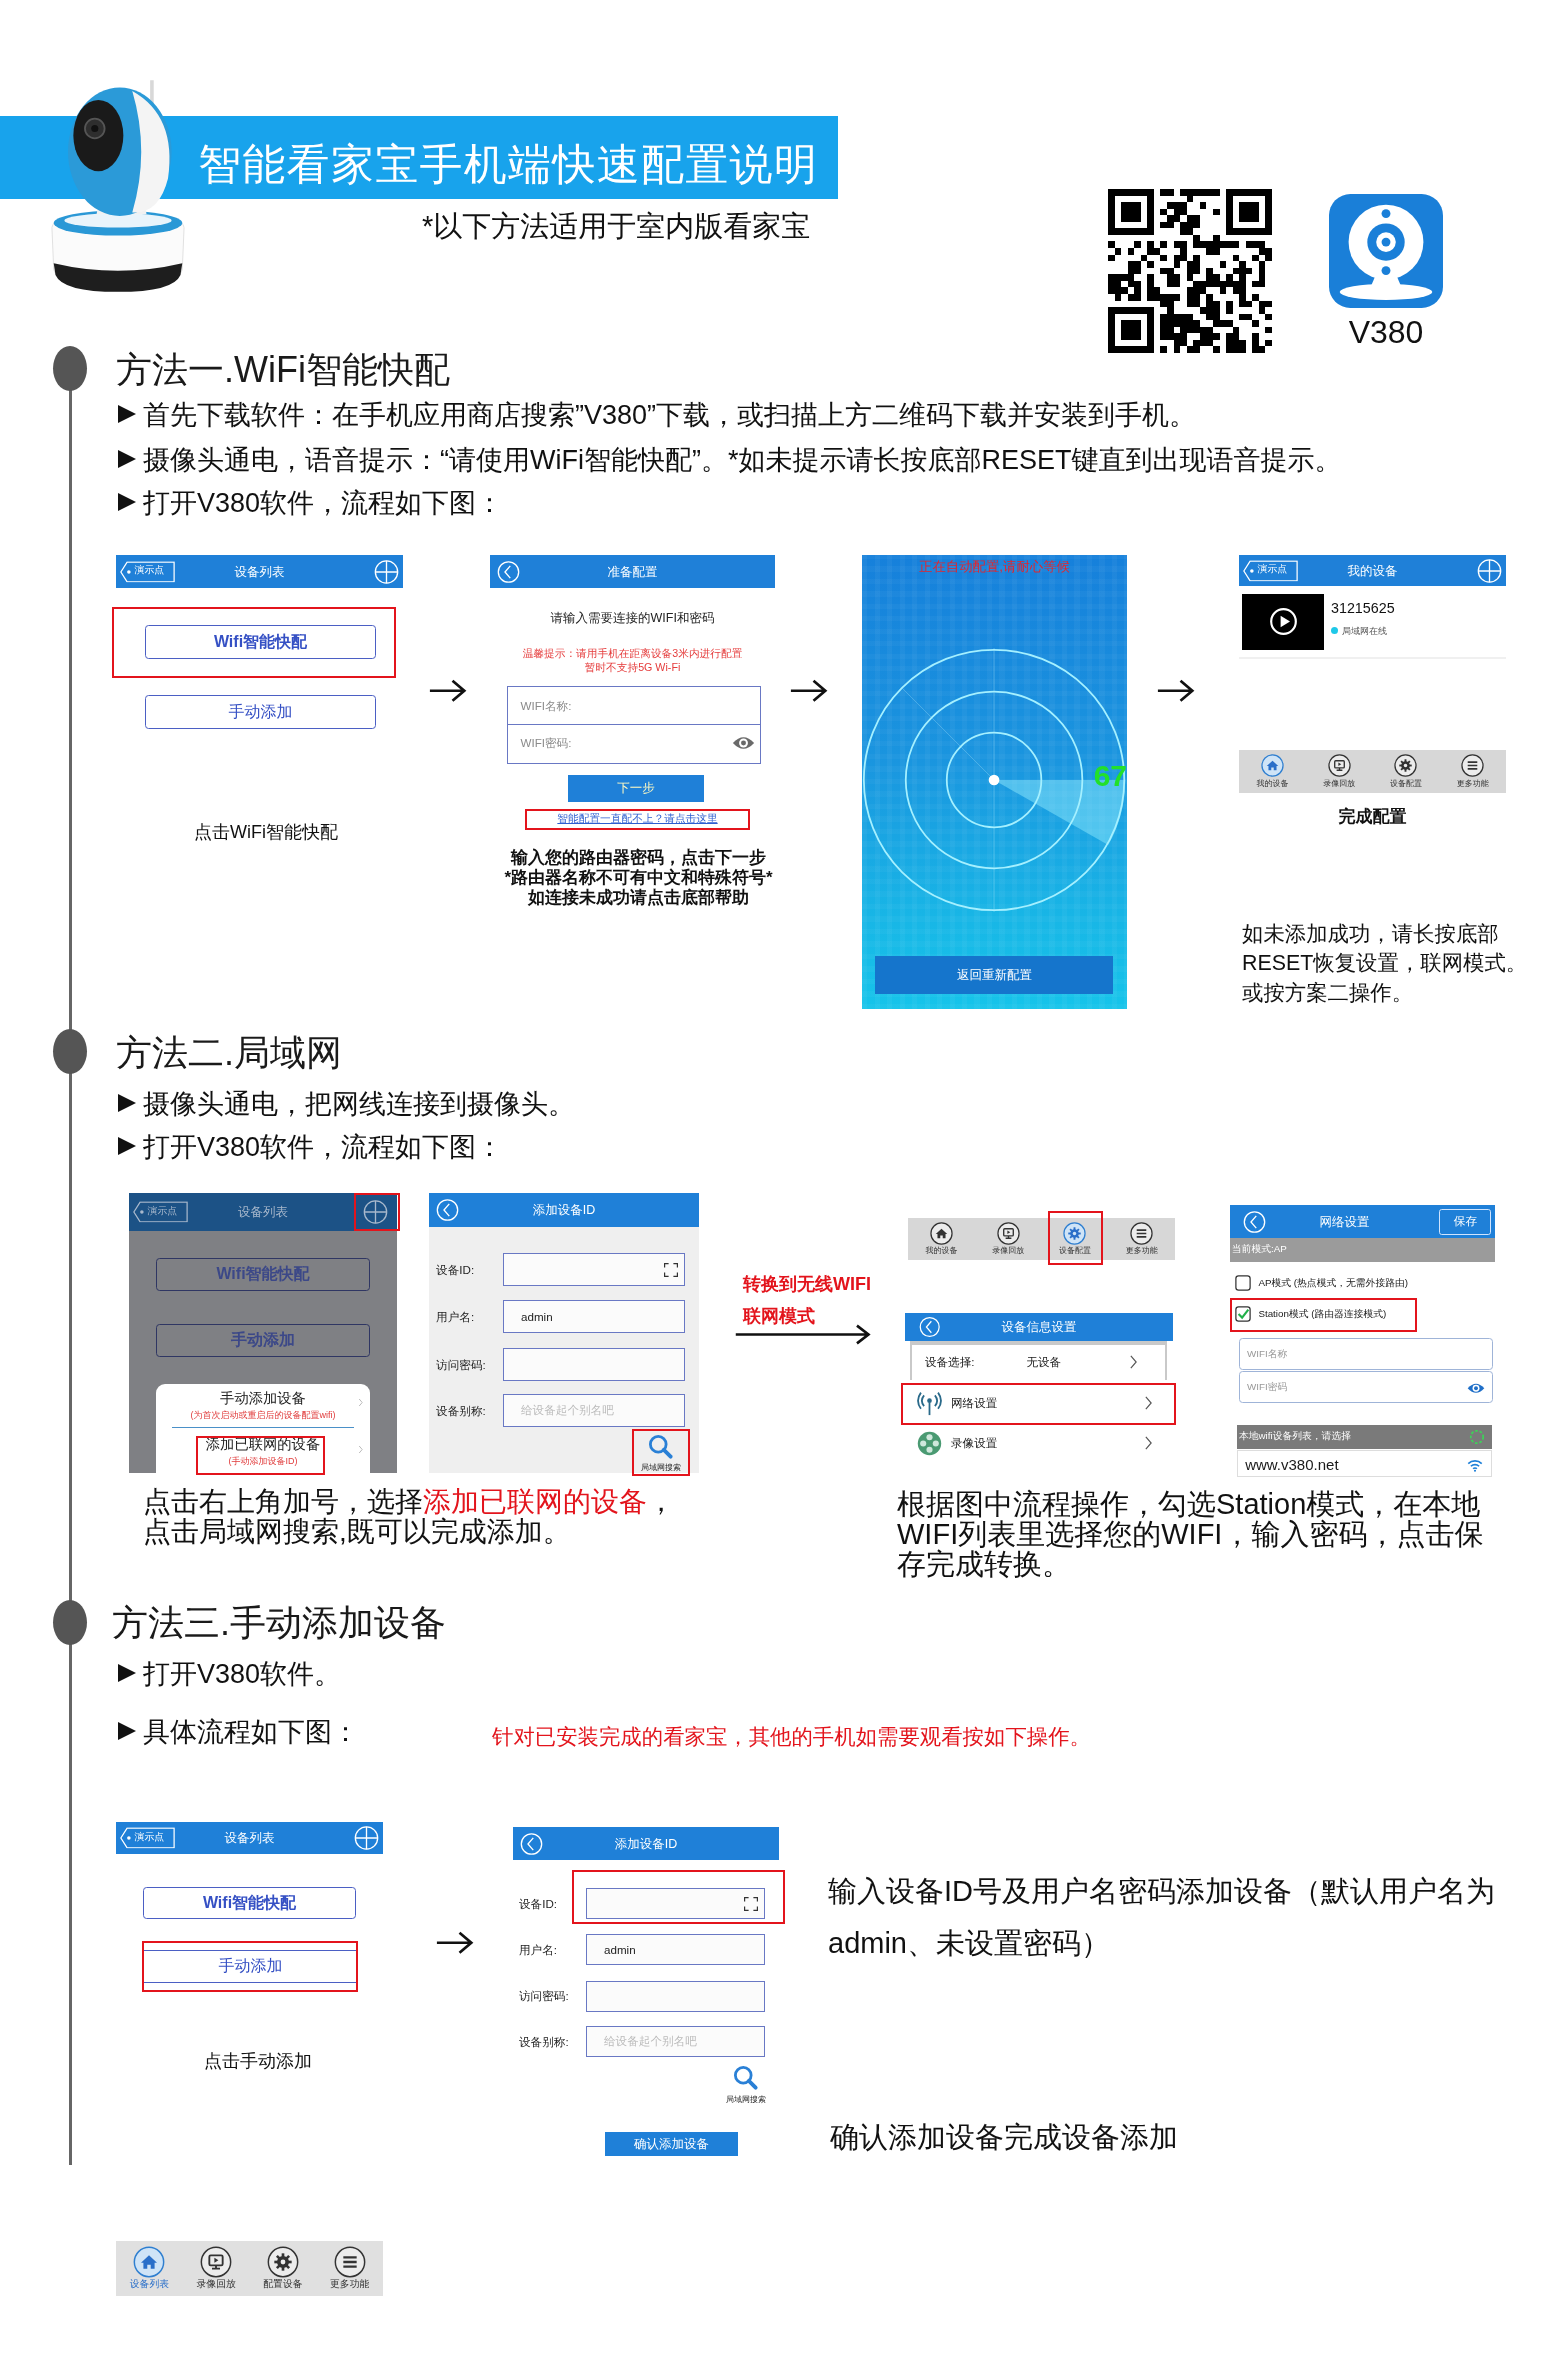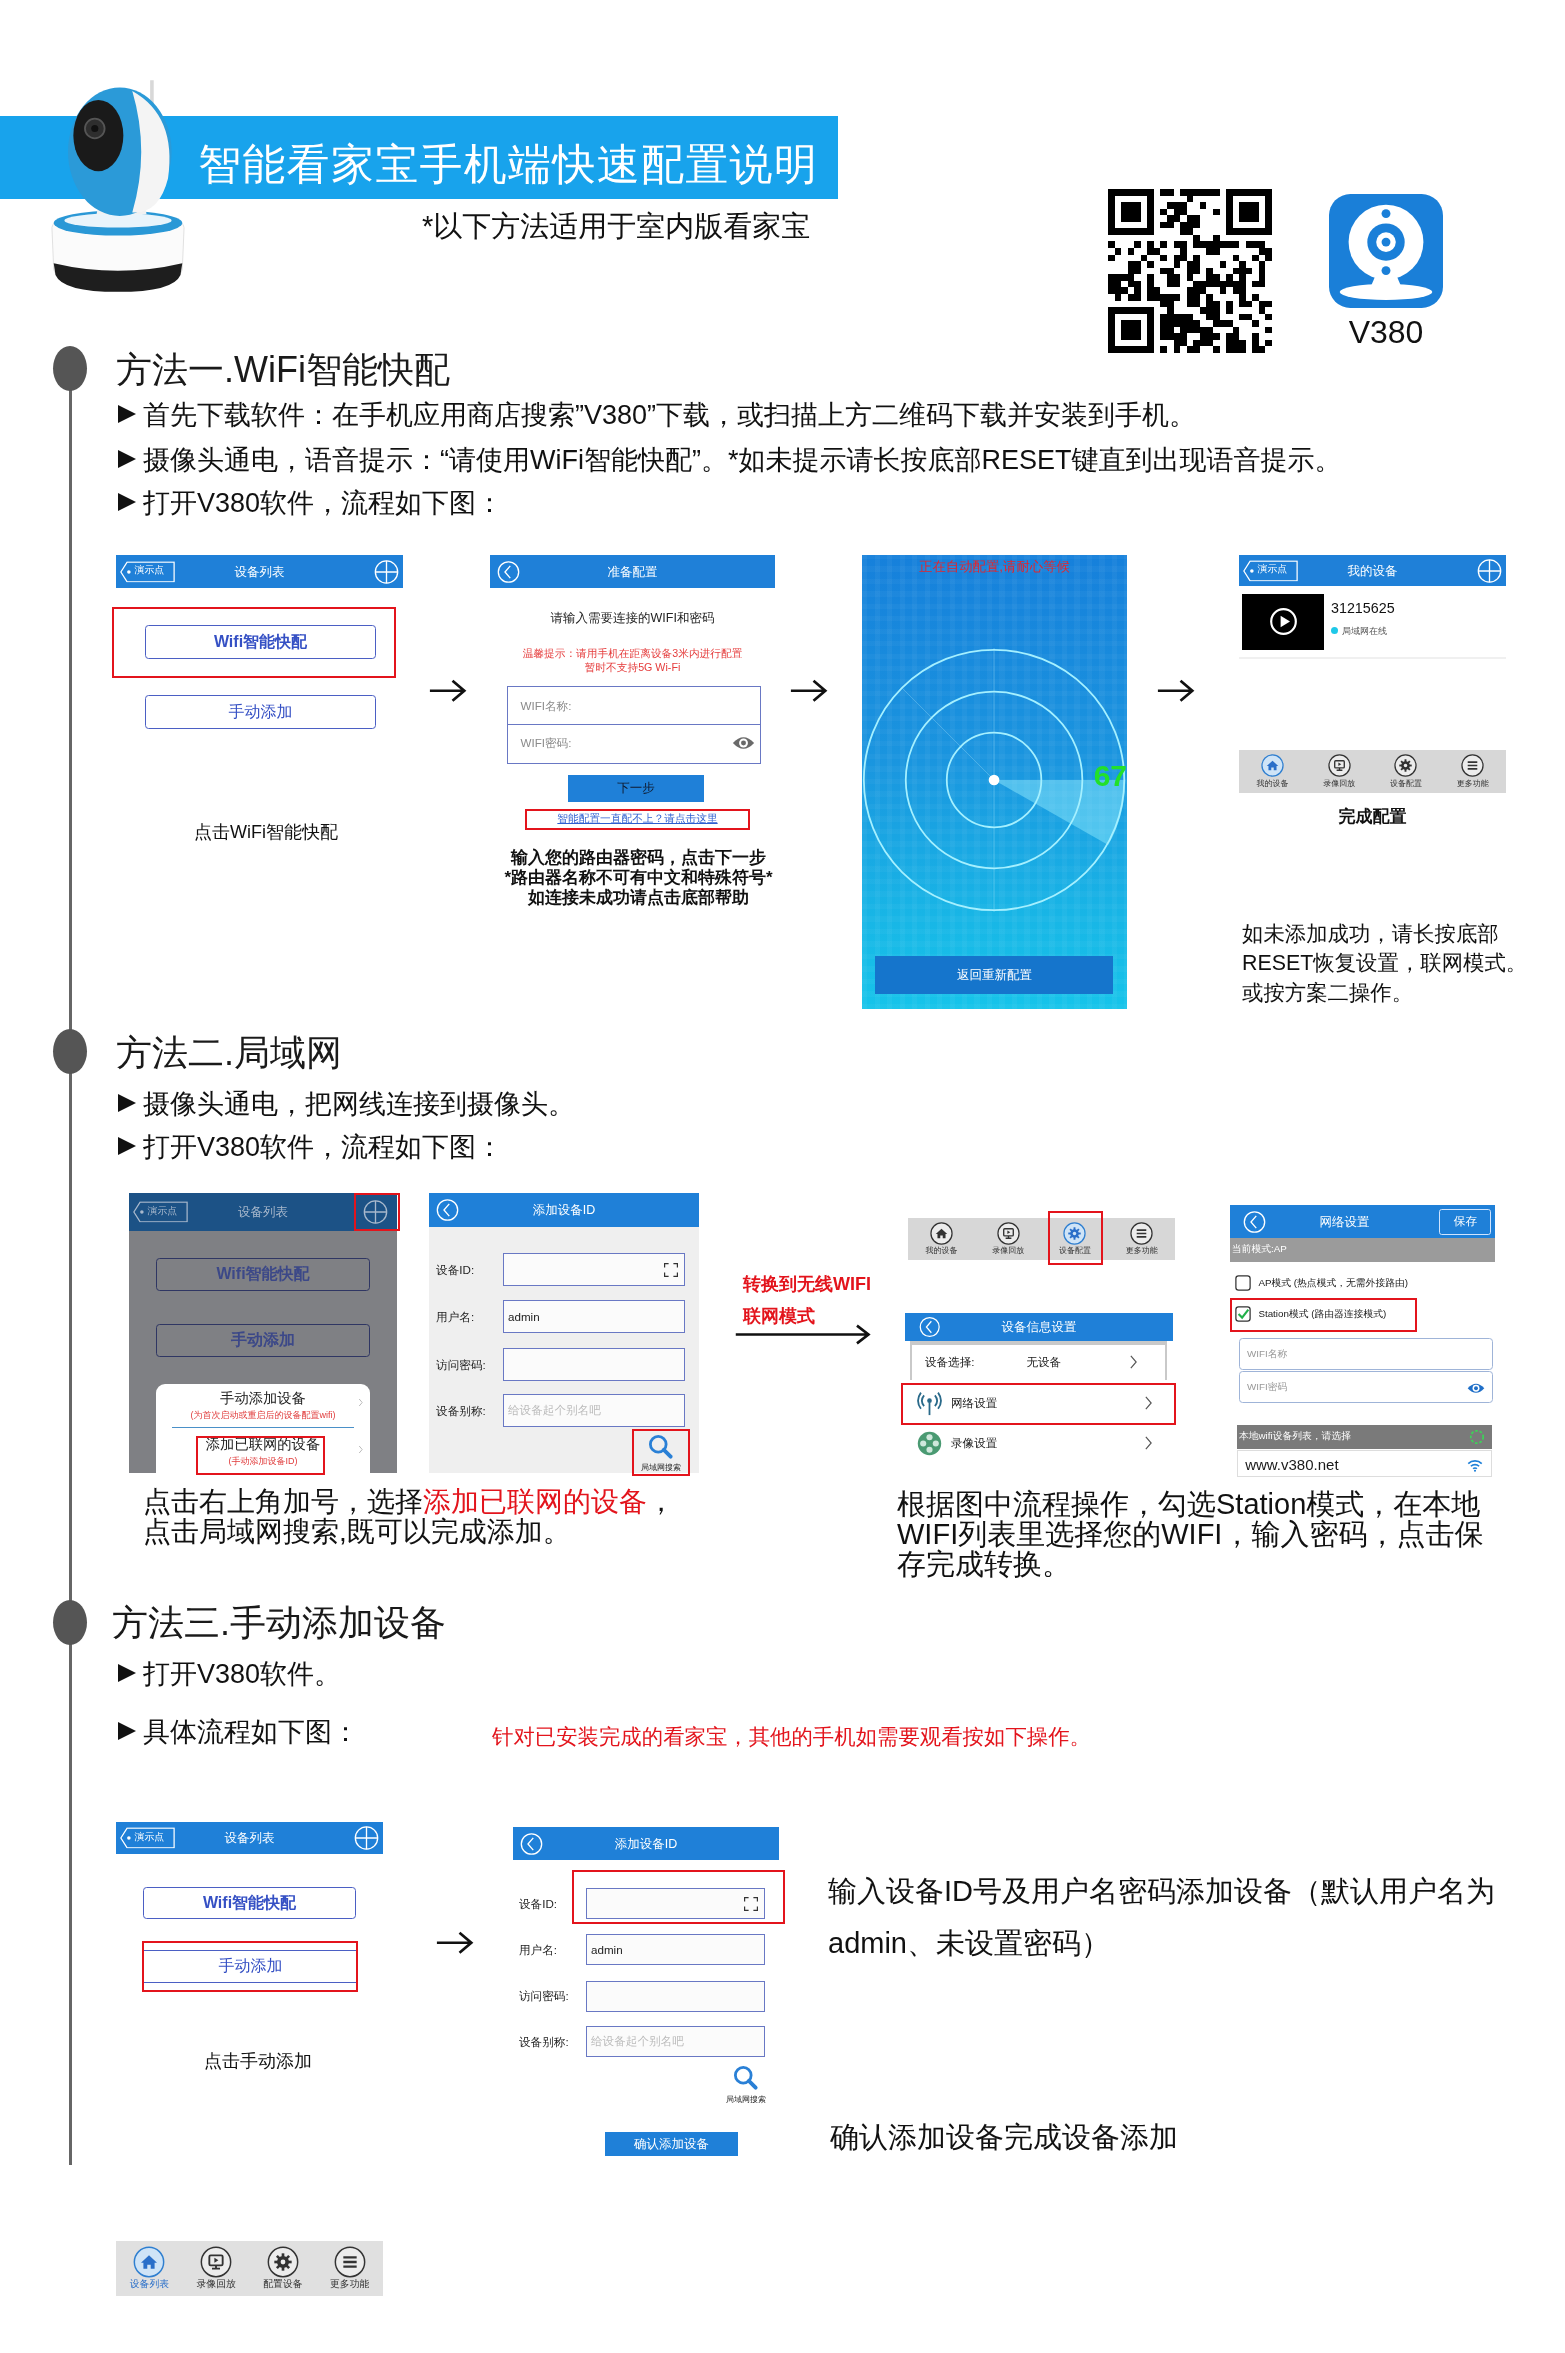--- a/index.html
+++ b/index.html
@@ -27,21 +27,21 @@
 .hdr .ttl{position:absolute;left:0;right:0;top:50%;transform:translateY(-50%);text-align:center;font-size:12.5px;white-space:nowrap}
 .tag{position:absolute;left:3.6px;top:50%;transform:translateY(-50%);width:55px;height:21.4px}
 .tag svg{position:absolute;left:0;top:0;width:100%;height:100%}
 .tag span{position:absolute;left:15px;top:3.6px;font-size:9.8px;color:#fff;white-space:nowrap}
 .plus{position:absolute;right:4.5px;top:50%;transform:translateY(-50%);width:25px;height:25px}
 .backc{position:absolute;left:7.1px;top:50%;transform:translateY(-50%);width:23px;height:23px}
 .btn{position:absolute;border:1.8px solid #4b5fc4;border-radius:3.6px;background:#fff;color:#3550c4;font-weight:bold;font-size:16px;display:flex;align-items:center;justify-content:center;white-space:nowrap}
 .redbox{position:absolute;border:2.7px solid #e3141c}
 .arrow{position:absolute;width:38px;height:23px}
 .caption{position:absolute;white-space:nowrap;color:#111}
-.field{position:absolute;border:1.3px solid #6978c4;background:#fbfbfb;font-size:11.6px;display:flex;align-items:center;padding-left:4px;white-space:nowrap;color:#222}
+.field{position:absolute;border:1.3px solid #6978c4;background:#fbfbfb;font-size:11.6px;display:flex;align-items:center;padding-left:17px;white-space:nowrap;color:#222}
 .field .ph{color:#bbb}
 .flabel{position:absolute;font-size:11.6px;color:#222;white-space:nowrap}
 .tabbar{position:absolute;background:#d7d7d7;display:flex}
 .tab{flex:1;display:flex;flex-direction:column;align-items:center;justify-content:center}
 .tab svg{width:23px;height:23px}
 .tab span{font-size:8px;color:#333;white-space:nowrap;margin-top:0.9px}
 .chev{position:absolute;width:9px;height:16px}
 </style>
 </head>
 <body>
@@ -356,21 +356,21 @@
   </div>
   <div class="abs" style="left:0;top:38px;width:100%;height:38px">
     <span class="abs nw" style="left:12.5px;top:10.7px;font-size:11.6px;color:#8a8a8a">WIFI密码:</span>
     <span class="abs" style="right:5.4px;top:9.8px;width:23px;height:16px"><svg viewBox="0 0 26 18" width="23" height="16">
           <path d="M1 9 Q13 -4 25 9 Q13 22 1 9Z" fill="#6a6a6a"></path>
           <circle cx="13" cy="9" r="5" fill="#fff"></circle>
           <circle cx="13" cy="9" r="2.8" fill="#6a6a6a"></circle>
         </svg></span>
   </div>
 </div>
-<div class="abs nw" style="left:568px;top:775px;width:136px;height:27px;background:#1f80d8;color:#0f172a;font-size:12.5px;display:flex;align-items:center;justify-content:center">下一步</div>
+<div class="abs nw" style="left:568px;top:775px;width:136px;height:27px;background:#1f80d8;color:#fef9c3;font-size:12.5px;display:flex;align-items:center;justify-content:center">下一步</div>
 <div class="redbox" style="left:525px;top:809px;width:225px;height:20.5px"></div>
 <div class="abs nw" style="left:525px;top:812px;width:225px;text-align:center;font-size:10.7px;color:#2e5fd0;text-decoration:underline">智能配置一直配不上？请点击这里</div>
 <div class="caption" style="left:490px;top:848px;width:297px;text-align:center;font-size:17px;font-weight:bold;line-height:19.6px">输入您的路由器密码，点击下一步</div>
 <div class="caption" style="left:490px;top:868px;width:297px;text-align:center;font-size:17px;font-weight:bold;line-height:19.6px">*路由器名称不可有中文和特殊符号*</div>
 <div class="caption" style="left:490px;top:888px;width:297px;text-align:center;font-size:17px;font-weight:bold;line-height:19.6px">如连接未成功请点击底部帮助</div>
 <div class="arrow" style="left:790px;top:679px"><svg viewBox="0 0 42 26">
       <path d="M1 13H38M26 2L39 13L26 24" fill="none" stroke="#111" stroke-width="3"></path>
     </svg></div>
 
 <div class="abs" style="left:862px;top:555px;width:265px;height:454px;background:linear-gradient(180deg,#1680db 0%,#1a95df 45%,#18b6e6 80%,#16c4ea 100%);overflow:hidden">

